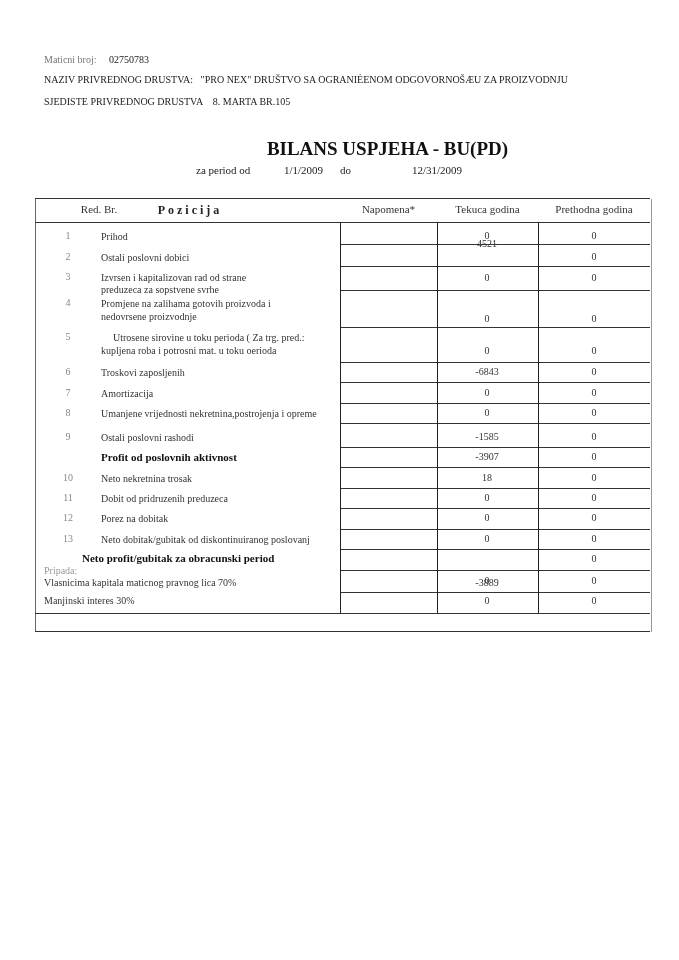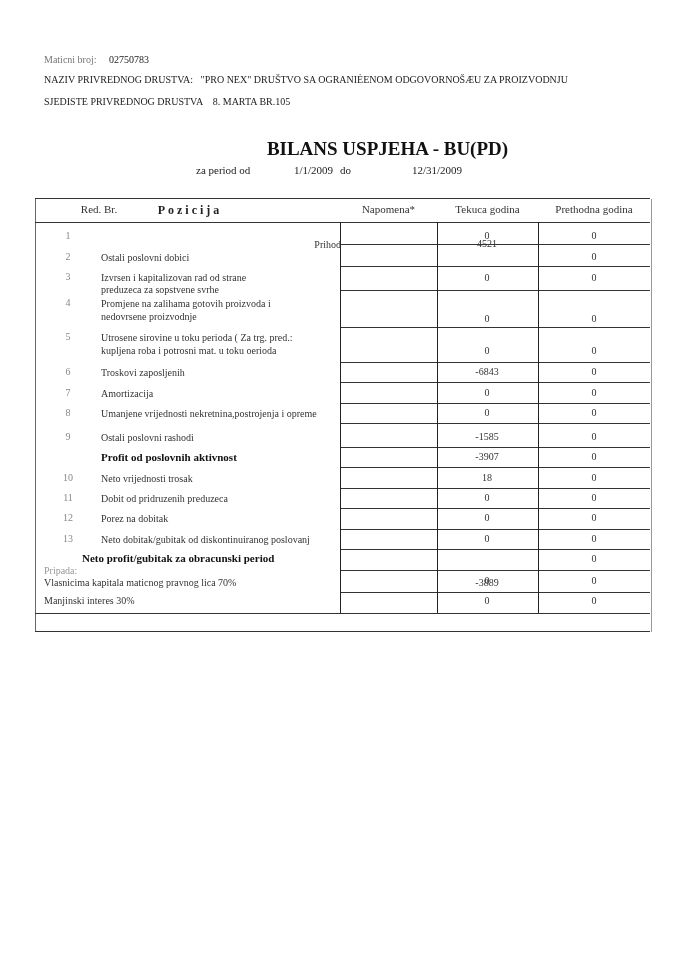--- a/index.html
+++ b/index.html
@@ -47,21 +47,21 @@
 <div class="hdr" style="top:96px;">
   <span>SJEDISTE PRIVREDNOG DRUSTVA</span>
   &nbsp;&nbsp;
   <span>8. MARTA BR.105</span>
 </div>
 
 <div class="title">BILANS USPJEHA - BU(PD)</div>
 
 <div>
   <span class="period" style="left:196px;">za period od</span>
-  <span class="period dim" style="left:294px;text-align:right;">1/1/2009</span>
+  <span class="period dim" style="left:284px;text-align:right;">1/1/2009</span>
   <span class="period dim" style="left:340px;">do</span>
   <span class="period dim" style="left:372px;margin-left:40px;">12/31/2009</span>
 </div>
 
 <div class="frame"></div>
 
 <div class="hline" style="left:35px; width:615px; top:198px;"></div>
 <div class="hline" style="left:35px; width:615px; top:222px;"></div>
 <div class="hline" style="left:340px; width:310px; top:244px;"></div>
 <div class="hline" style="left:340px; width:310px; top:266px;"></div>
@@ -87,21 +87,21 @@
 <div class="vline" style="left:538px; top:222px; height:391px;"></div>
 
 <div class="th" style="left:35px; width:70px;padding-left:29px;">Red. Br.</div>
 <div class="th poz" style="left:105px; width:170px;">Pozicija</div>
 <div class="th" style="left:340px; width:97px;">Napomena*</div>
 <div class="th" style="left:437px; width:101px;">Tekuca godina</div>
 <div class="th" style="left:538px; width:112px;">Prethodna godina</div>
 
 <div>
   <div class="num" style="top:230px;">1</div>
-  <div class="rowlbl" style="top:238px;text-align:right;">Prihod</div>
+  <div class="rowlbl" style="top:230px;">Prihod</div>
   <div class="val cur" style="top:230px;">0</div>
   <div class="val prev" style="top:230px;">0</div>
 </div>
 
 <div>
   <div class="num" style="top:251px;">2</div>
   <div class="rowlbl" style="top:251px;">Ostali poslovni dobici</div>
   <div class="val cur" style="top:238px;">4521</div>
   <div class="val prev" style="top:251px;">0</div>
 </div>
@@ -117,21 +117,21 @@
 <div>
   <div class="num" style="top:297px;">4</div>
   <div class="rowlbl" style="top:297px;">Promjene na zalihama gotovih proizvoda i</div>
   <div class="rowlbl" style="top:310px;">nedovrsene proizvodnje</div>
   <div class="val cur" style="top:313px;">0</div>
   <div class="val prev" style="top:313px;">0</div>
 </div>
 
 <div>
   <div class="num" style="top:331px;">5</div>
-  <div class="rowlbl" style="top:331px;">Utrosene sirovine u toku perioda ( Za trg. pred.:</div>
+  <div class="rowlbl" style="top:331px;margin-left:12px;">Utrosene sirovine u toku perioda ( Za trg. pred.:</div>
   <div class="rowlbl" style="top:344px;">kupljena roba i potrosni mat. u toku oerioda</div>
   <div class="val cur" style="top:345px;">0</div>
   <div class="val prev" style="top:345px;">0</div>
 </div>
 
 <div>
   <div class="num" style="top:366px;">6</div>
   <div class="rowlbl" style="top:366px;">Troskovi zaposljenih</div>
   <div class="val cur" style="top:366px;">-6843</div>
   <div class="val prev" style="top:366px;">0</div>
@@ -159,21 +159,21 @@
 </div>
 
 <div>
   <div class="rowlbl bold" style="top:451px;">Profit od poslovnih aktivnost</div>
   <div class="val cur" style="top:451px;">-3907</div>
   <div class="val prev" style="top:451px;">0</div>
 </div>
 
 <div>
   <div class="num" style="top:472px;">10</div>
-  <div class="rowlbl" style="top:472px;">Neto vrijednosti trosak</div>
+  <div class="rowlbl" style="top:472px;">Neto nekretnina trosak</div>
   <div class="val cur" style="top:472px;">18</div>
   <div class="val prev" style="top:472px;">0</div>
 </div>
 
 <div>
   <div class="num" style="top:492px;">11</div>
   <div class="rowlbl" style="top:492px;">Dobit od pridruzenih preduzeca</div>
   <div class="val cur" style="top:492px;">0</div>
   <div class="val prev" style="top:492px;">0</div>
 </div>

